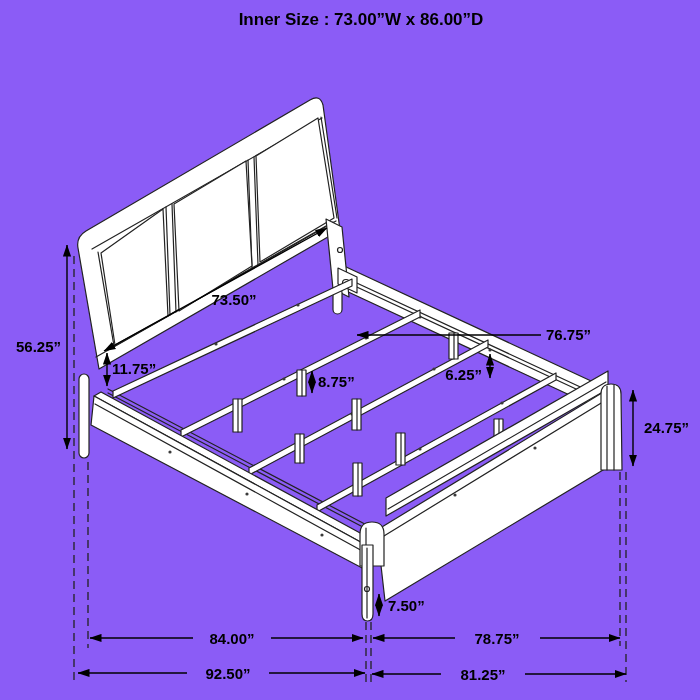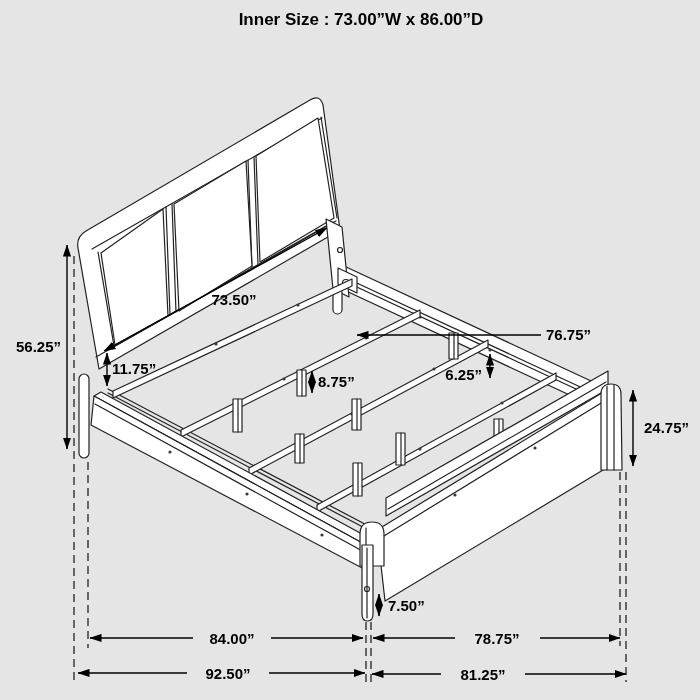--- a/index.html
+++ b/index.html
@@ -1,16 +1,16 @@
 <!DOCTYPE html>
 <html><head>
 <meta charset="utf-8">
 <style>
   html,body{margin:0;padding:0;background:#fff;}
-  #stage{position:relative;width:700px;height:700px;background:#e5e5e5;overflow:hidden;
+  #stage{position:relative;width:700px;height:700px;background:#8b5cf6;overflow:hidden;
          font-family:"Liberation Sans",sans-serif;}
   svg{position:absolute;left:0;top:0;}
   .st{stroke:#222;stroke-width:1.2;fill:none;stroke-linejoin:round;stroke-linecap:round;}
   .wf{stroke:#222;stroke-width:1.2;fill:#ffffff;stroke-linejoin:round;}
   .dot{fill:#3a3a3a;stroke:none;}
   .dash{stroke:#222;stroke-width:1.3;fill:none;stroke-dasharray:8 5;}
   .dim{stroke:#000;stroke-width:1.4;fill:none;}
   .lbl{font-family:"Liberation Sans",sans-serif;font-weight:bold;font-size:15px;fill:#000;}
   .ttl{font-family:"Liberation Sans",sans-serif;font-weight:bold;font-size:17px;fill:#000;}
 </style>

